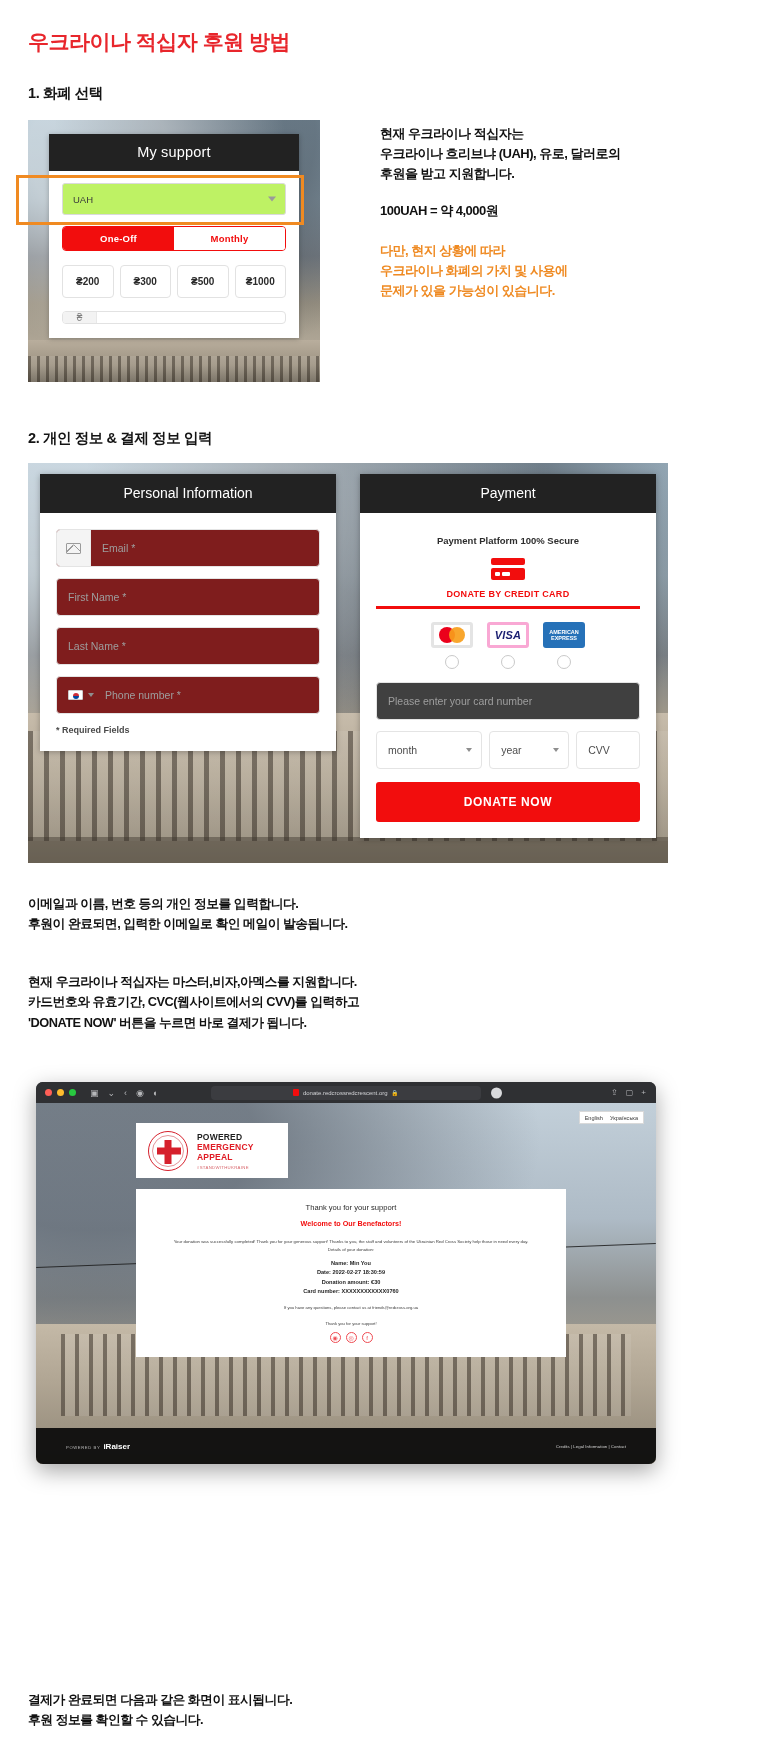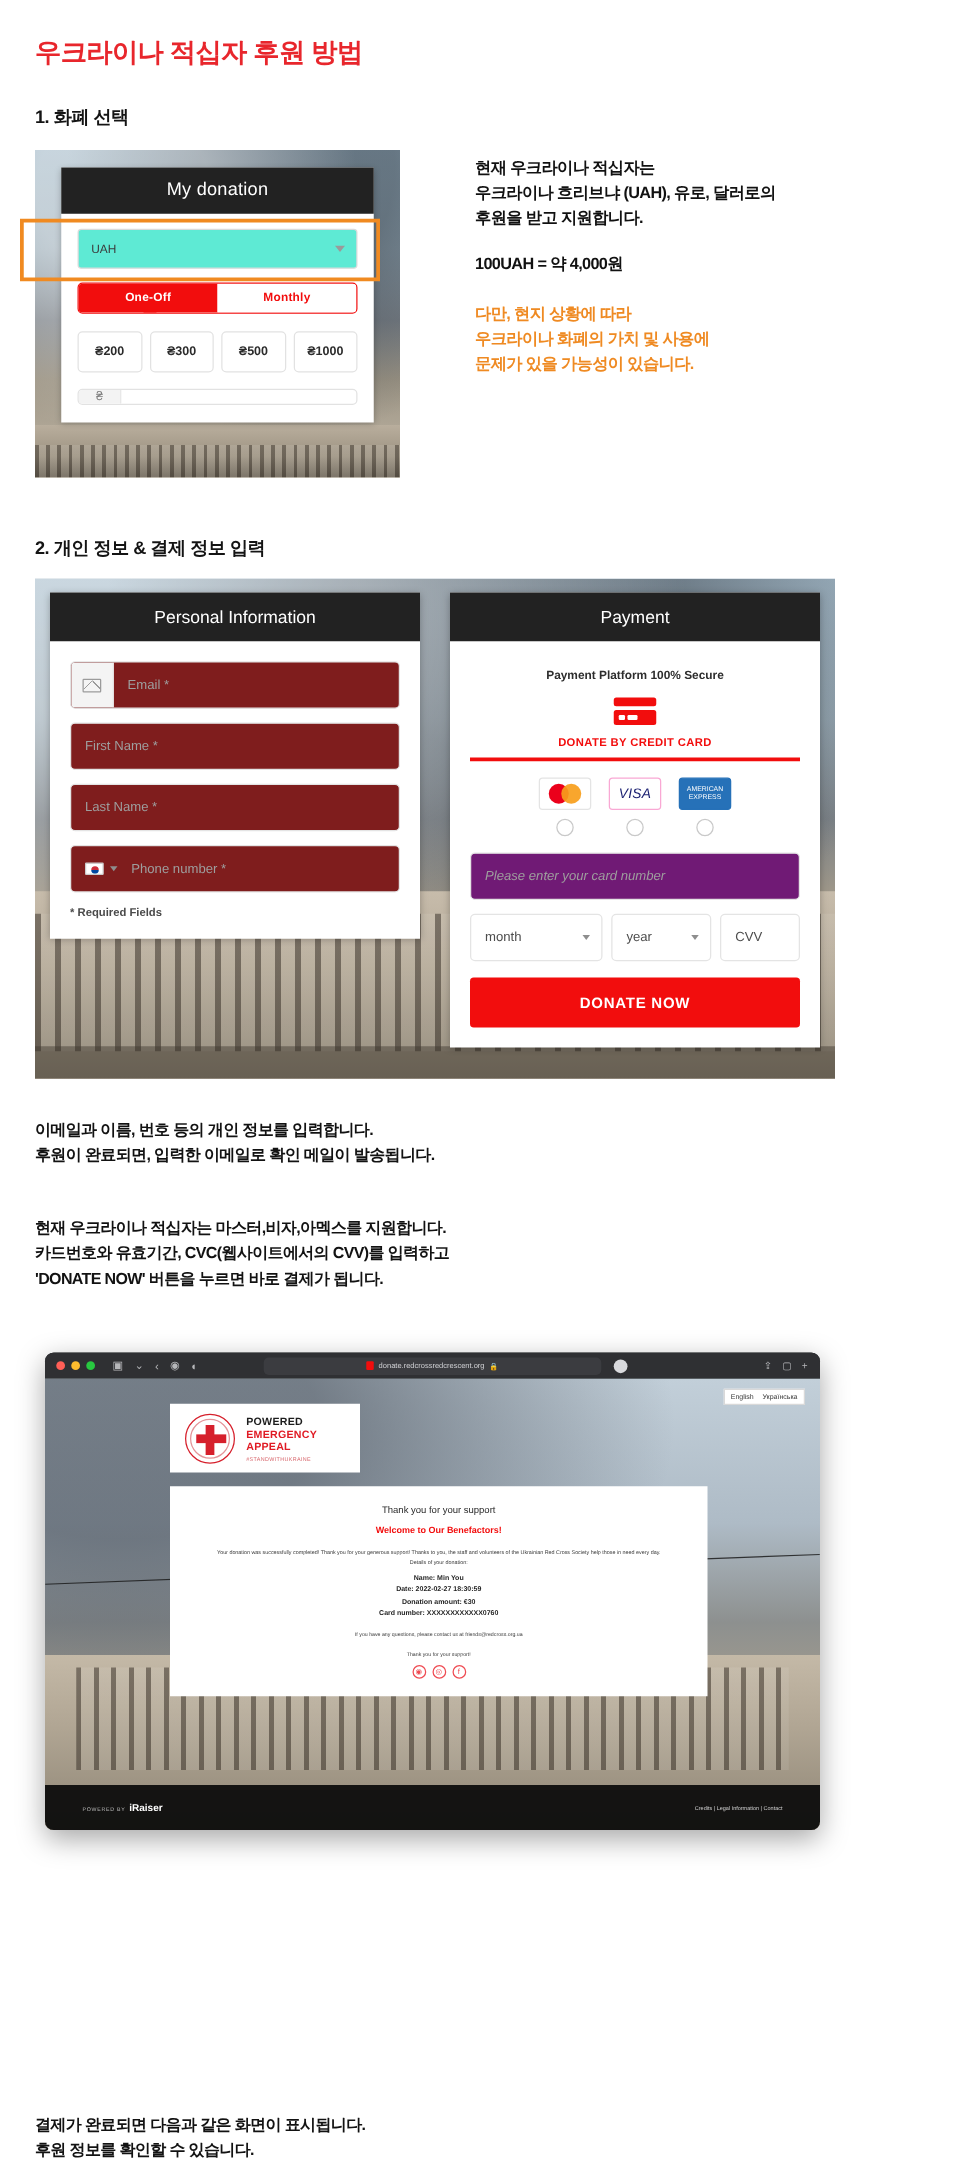--- a/index.html
+++ b/index.html
@@ -61,21 +61,21 @@
     text-align: center; font-size: 14.5px; padding: 10px 0 11px;
     letter-spacing: .2px;
   }
   .card1-body { padding: 12px 13px 14px; }
 
   .currency-select {
     position: relative;
     border: 1px solid #dadada; border-radius: 3px;
     height: 32px; display: flex; align-items: center;
     padding: 0 10px; font-size: 9.5px; color: #3b3b3b;
-    background: #5eead4;
+    background: #bef264;
   }
   .caret-down {
     position: absolute; right: 9px; top: 50%; transform: translateY(-50%);
     width: 0; height: 0;
     border-left: 4px solid transparent; border-right: 4px solid transparent;
     border-top: 5px solid #9a9a9a;
   }
   .highlight-box {
     position: absolute; left: 16px; top: 175px;
     width: 288px; height: 50px;
@@ -214,38 +214,38 @@
   .card-glyph .chip2 { position: absolute; left: 11px; bottom: 4px; width: 8px; height: 4px; background: #fff; border-radius: 1px; }
   .donate-by {
     text-align: center; font-size: 9px; font-weight: bold; color: #f20d0d;
     letter-spacing: .3px; padding-bottom: 7px;
   }
   .red-rule { height: 3px; background: #f20d0d; margin-bottom: 13px; }
 
   .brand-row { display: flex; justify-content: center; gap: 14px; }
   .brand {
     width: 42px; height: 26px; border-radius: 3px; background: #fff;
-    border: 1px solid #f9a8d4; display: flex; align-items: center; justify-content: center;
-    font-size: 8px; font-weight: normal;
+    border: 3px solid #f9a8d4; display: flex; align-items: center; justify-content: center;
+    font-size: 8px; font-weight: bold;
   }
   .brand.mc { border-color: #e4e4e4; }
   .mc-circles { position: relative; width: 26px; height: 16px; }
   .mc-circles i { position: absolute; top: 0; width: 16px; height: 16px; border-radius: 50%; }
   .mc-circles i.l { left: 0; background: #eb001b; }
   .mc-circles i.r { right: 0; background: #f79e1b; opacity: .92; }
   .visa { color: #1a1f71; font-size: 11px; font-style: italic; letter-spacing: .2px; }
   .amex { background: #2671b8; color: #fff; font-size: 5.5px; line-height: 1.15; text-align: center; border-color: #2671b8; }
   .radio-row { display: flex; justify-content: center; gap: 14px; margin-top: 7px; }
   .radio { width: 14px; height: 14px; border: 1.5px solid #c9c9c9; border-radius: 50%; }
   .radio-wrap { width: 42px; display: flex; justify-content: center; }
 
   .card-number-field {
     margin-top: 13px; border: 1px solid #e4e4e4; border-radius: 4px;
     height: 38px; display: flex; align-items: center; padding-left: 11px;
-    font-size: 10.5px; color: #9e9e9e; background: #701a75; font-style: italic;
+    font-size: 10.5px; color: #9e9e9e; background: #404040;
   }
   .expiry-row { display: flex; gap: 7px; margin-top: 11px; }
   .sel {
     border: 1px solid #e4e4e4; border-radius: 4px; height: 38px;
     display: flex; align-items: center; padding: 0 9px 0 11px;
     font-size: 10.5px; color: #4d4d4d; background: #fff; position: relative;
   }
   #sel-month { flex: 1.45; }
   #sel-year  { flex: 1.0; }
   #cvv-field { flex: .72; justify-content: flex-start; color: #4d4d4d; }
@@ -360,21 +360,21 @@
 
 <div class="page-title">우크라이나 적십자 후원 방법</div>
 
 <div class="step-head" id="step1-head">1. 화폐 선택</div>
 
 <div class="shot1">
   <div class="bgphoto"></div>
   <div class="skyline"></div>
 
   <div class="card1">
-    <div class="card1-header">My donation</div>
+    <div class="card1-header">My support</div>
     <div class="card1-body">
 
       <div class="currency-select">
         <span>UAH</span>
         <span class="caret-down"></span>
       </div>
 
       <div class="freq-toggle">
         <div class="freq-btn active">One-Off</div>
         <div class="freq-btn idle">Monthly</div>

